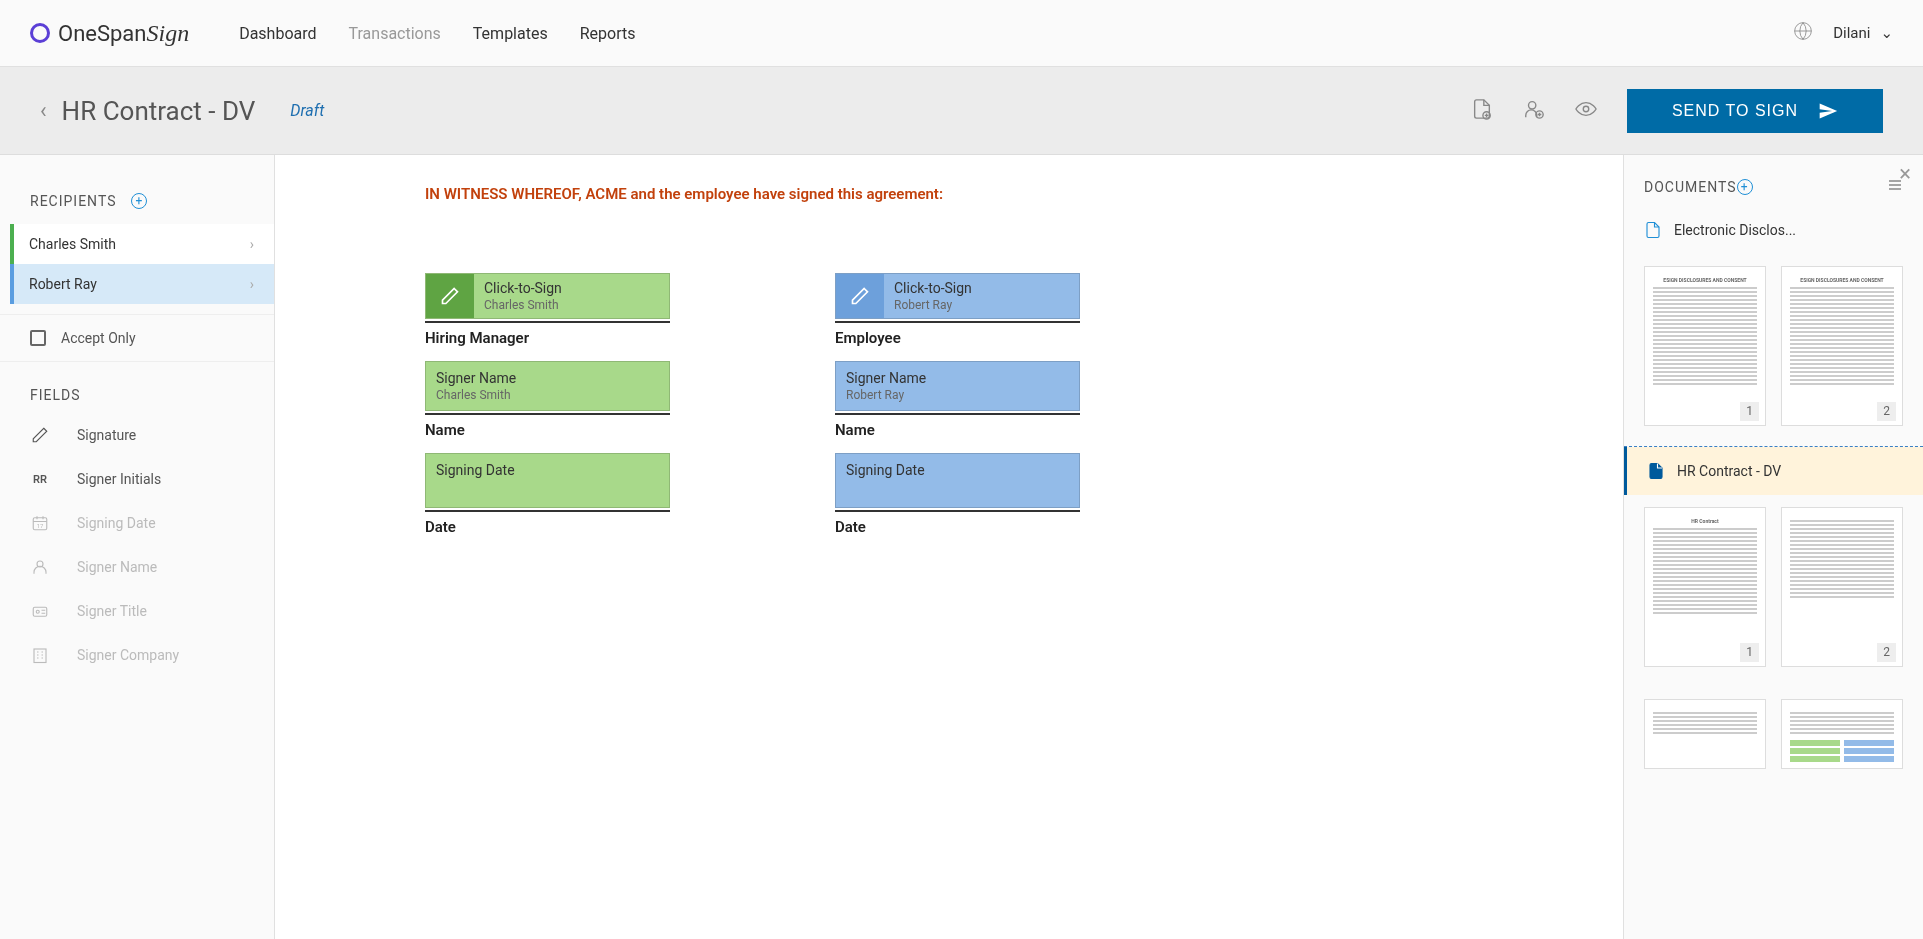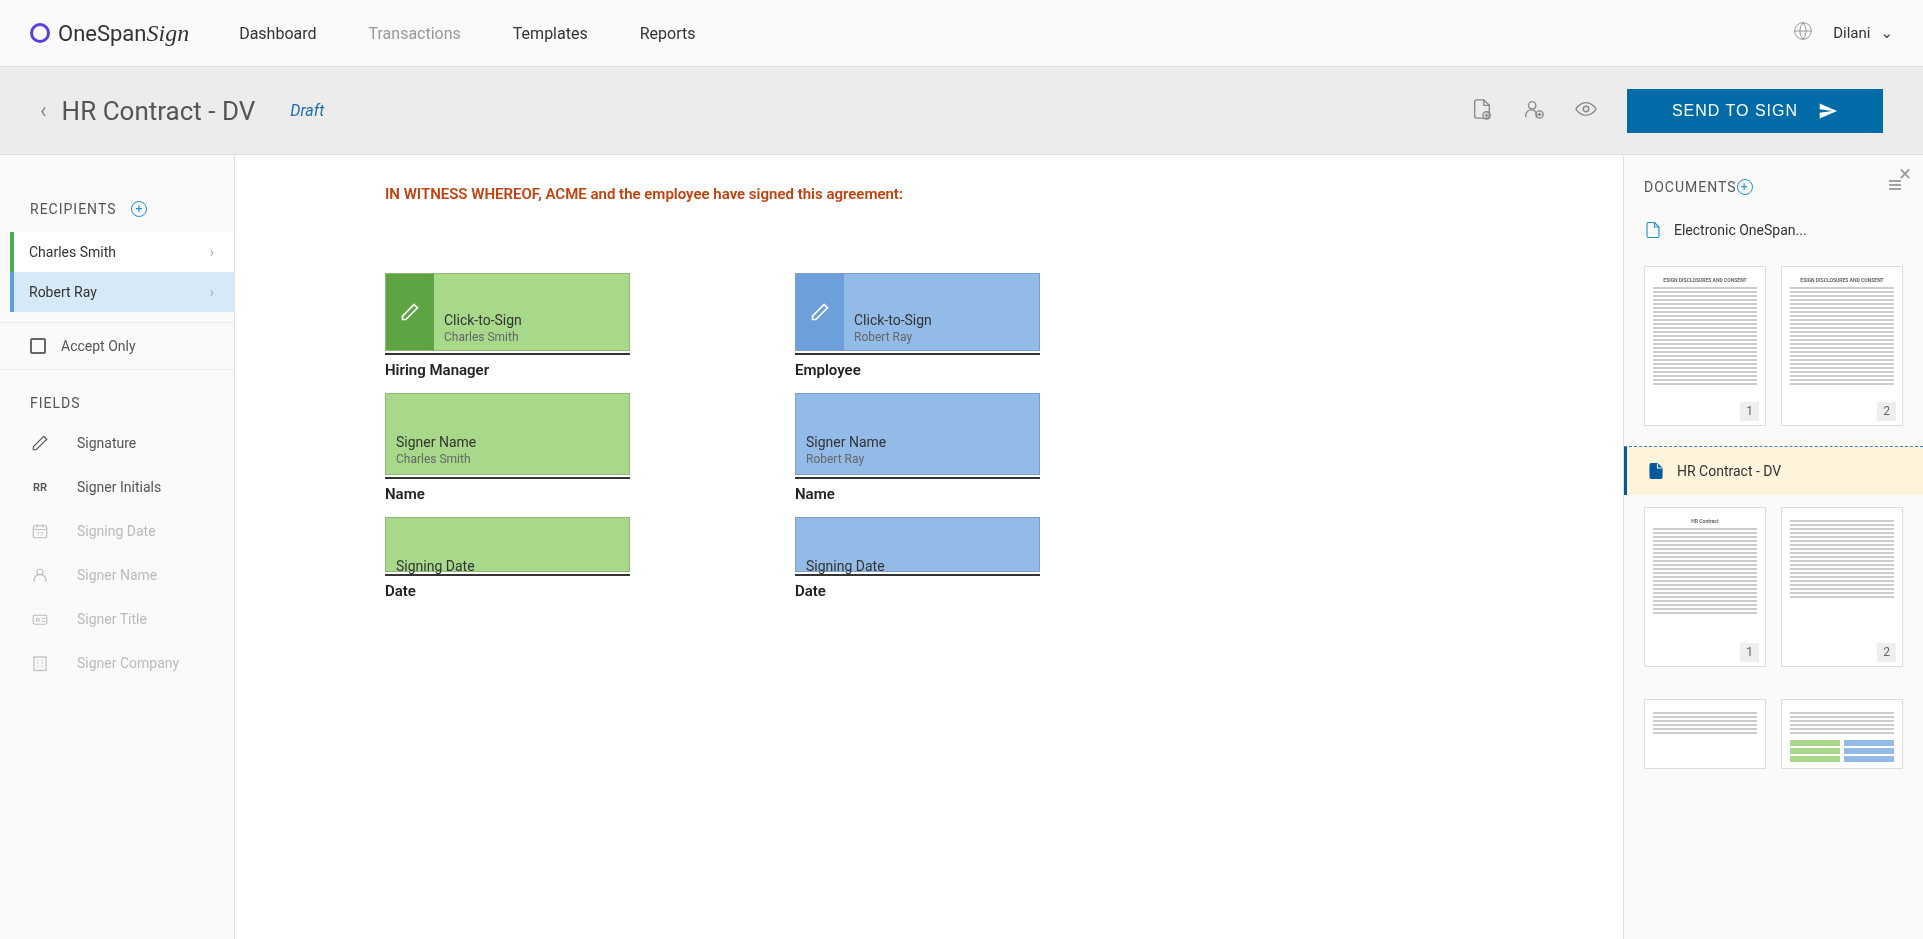--- a/index.html
+++ b/index.html
@@ -4,21 +4,21 @@
 <style>
   * { box-sizing: border-box; margin: 0; padding: 0; }
   body { font-family: -apple-system, BlinkMacSystemFont, "Segoe UI", Roboto, sans-serif; background: #f5f5f5; color: #333; overflow: hidden; }
   
   
   .topnav { height: 67px; background: #fafafa; border-bottom: 1px solid #e0e0e0; display: flex; align-items: center; padding: 0 30px; }
   .logo { display: flex; align-items: center; gap: 8px; }
   .logo-mark { width: 20px; height: 20px; border: 3px solid #5b3fd6; border-radius: 50%; }
   .logo-text { font-size: 22px; color: #333; font-weight: 400; }
   .logo-text .script { font-style: italic; font-family: cursive; font-size: 24px; }
-  .nav-links { display: flex; gap: 52px; margin-left: 50px; }
+  .nav-links { display: flex; gap: 32px; margin-left: 50px; }
   .nav-link { font-size: 16px; color: #999; cursor: pointer; }
   .nav-link.active { color: #333; }
   .topnav-right { margin-left: auto; display: flex; align-items: center; gap: 20px; }
   .globe-icon svg { width: 20px; height: 20px; stroke: #888; fill: none; }
   .user-menu { display: flex; align-items: center; gap: 10px; font-size: 15px; cursor: pointer; }
   
   
   .subheader { height: 88px; background: #ececec; border-bottom: 1px solid #ddd; display: flex; align-items: center; padding: 0 40px; }
   .back-chevron { font-size: 22px; color: #888; margin-right: 15px; cursor: pointer; }
   .page-title { font-size: 26px; color: #555; font-weight: 400; }
@@ -26,21 +26,21 @@
   .subheader-right { margin-left: auto; display: flex; align-items: center; gap: 30px; }
   .icon-btn svg { width: 22px; height: 22px; stroke: #888; fill: none; stroke-width: 1.5; }
   .icon-btn { cursor: pointer; }
   .send-btn { background: #006ba6; color: #fff; border: none; padding: 0 45px; height: 44px; font-size: 16px; letter-spacing: 1px; display: flex; align-items: center; gap: 20px; cursor: pointer; }
   .send-btn svg { width: 20px; height: 20px; fill: #fff; }
   
   
   .main { display: flex; height: calc(100vh - 155px); }
   
   
-  .left-panel { width: 235px; background: #fafafa; border-right: 1px solid #e0e0e0; padding: 36px 0; overflow-y: auto; }
+  .left-panel { width: 275px; background: #fafafa; border-right: 1px solid #e0e0e0; padding: 28px 0; overflow-y: auto; }
   .panel-header { display: flex; align-items: center; gap: 15px; padding: 10px 30px 15px; font-size: 14px; letter-spacing: 1px; color: #555; }
   .add-circle { width: 16px; height: 16px; border: 1.5px solid #1f8fd6; border-radius: 50%; display: flex; align-items: center; justify-content: center; color: #1f8fd6; font-size: 12px; line-height: 1; cursor: pointer; }
   .recipient-item { padding: 12px 20px 12px 15px; margin-left: 10px; display: flex; align-items: center; justify-content: space-between; font-size: 14px; cursor: pointer; border-left: 4px solid transparent; }
   .recipient-item.green { border-left-color: #4caf50; background: #fff; }
   .recipient-item.blue { border-left-color: #5a9de0; background: #d6e9f8; }
   .chevron-r { color: #aaa; font-size: 14px; }
   .accept-row { padding: 15px 30px; display: flex; align-items: flex-start; gap: 15px; font-size: 14px; color: #555; border-top: 1px solid #eee; border-bottom: 1px solid #eee; margin-top: 10px; cursor: pointer; }
   .checkbox { width: 16px; height: 16px; border: 2px solid #666; border-radius: 2px; }
   .fields-header { padding: 25px 30px 10px; font-size: 14px; letter-spacing: 1px; color: #555; }
   .field-item { padding: 12px 30px; display: flex; align-items: center; gap: 27px; font-size: 14px; color: #555; cursor: pointer; }
@@ -55,21 +55,21 @@
   .sign-columns { display: flex; gap: 165px; margin-left: 100px; }
   .sign-col { width: 245px; }
   .sig-box { display: flex; border: 1px solid rgba(0,0,0,0.15); margin-bottom: 2px; }
   .sig-box.green { background: #a8d98a; }
   .sig-box.blue { background: #93bbe8; }
   .sig-icon-cell { width: 48px; display: flex; align-items: center; justify-content: center; }
   .sig-icon-cell.green-dark { background: #5fa443; }
   .sig-icon-cell.blue-dark { background: #6da0db; }
   .sig-icon-cell svg { width: 20px; height: 20px; stroke: #fff; fill: none; stroke-width: 2; }
   .sig-text { padding: 6px 10px; flex: 1; }
-  .sig-title { font-size: 14px; color: #333; margin-top: 32px; }
+  .sig-title { font-size: 14px; color: #333; }
   .sig-sub { font-size: 12px; color: #666; margin-top: 2px; }
   .underline { border-bottom: 2px solid #333; margin-bottom: 6px; }
   .role-label { font-size: 15px; font-weight: 600; color: #222; margin-bottom: 14px; }
   .field-box { padding: 8px 10px; border: 1px solid rgba(0,0,0,0.15); margin-bottom: 2px; }
   .field-box.green { background: #a8d98a; }
   .field-box.blue { background: #93bbe8; }
   .field-box .sig-title { font-size: 14px; }
   .field-box .sig-sub { font-size: 12px; }
   .date-box { height: 55px; }
   
@@ -304,21 +304,21 @@
             <path d="M3 6h18M3 12h18M3 18h18" stroke-width="2"></path>
           </svg>
       </div>
     </div>
     <div id="docs-list">
         <div class="doc-row">
           <svg viewBox="0 0 24 24">
             <path d="M14 2H6a2 2 0 0 0-2 2v16a2 2 0 0 0 2 2h12a2 2 0 0 0 2-2V8l-6-6z" fill="none" stroke="#1f8fd6" stroke-width="1.5"></path>
             <path d="M14 2v6h6" fill="none" stroke="#1f8fd6" stroke-width="1.5"></path>
           </svg>
-          <span>Electronic OneSpan...</span>
+          <span>Electronic Disclos...</span>
         </div>
         <div class="thumb-grid">
           <div class="thumb">
             <div class="thumb-title">ESIGN DISCLOSURES AND CONSENT</div>
             <div class="thumb-line"></div>
             <div class="thumb-line"></div>
             <div class="thumb-line"></div>
             <div class="thumb-line"></div>
             <div class="thumb-line"></div>
             <div class="thumb-line"></div>

